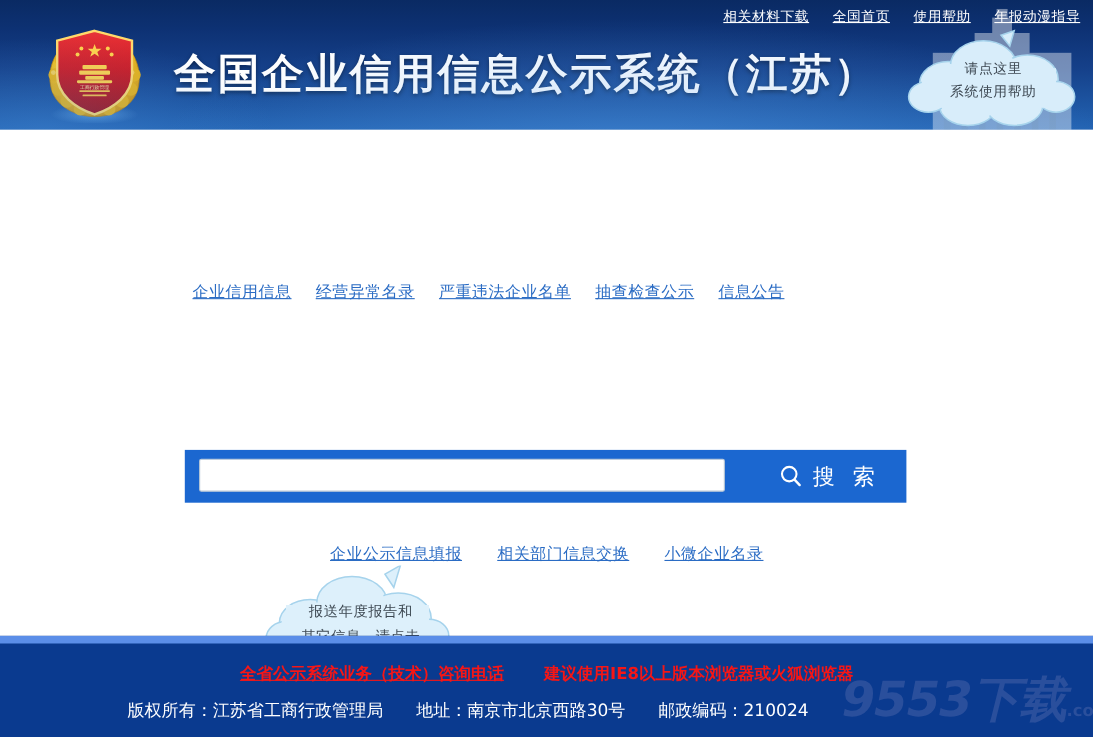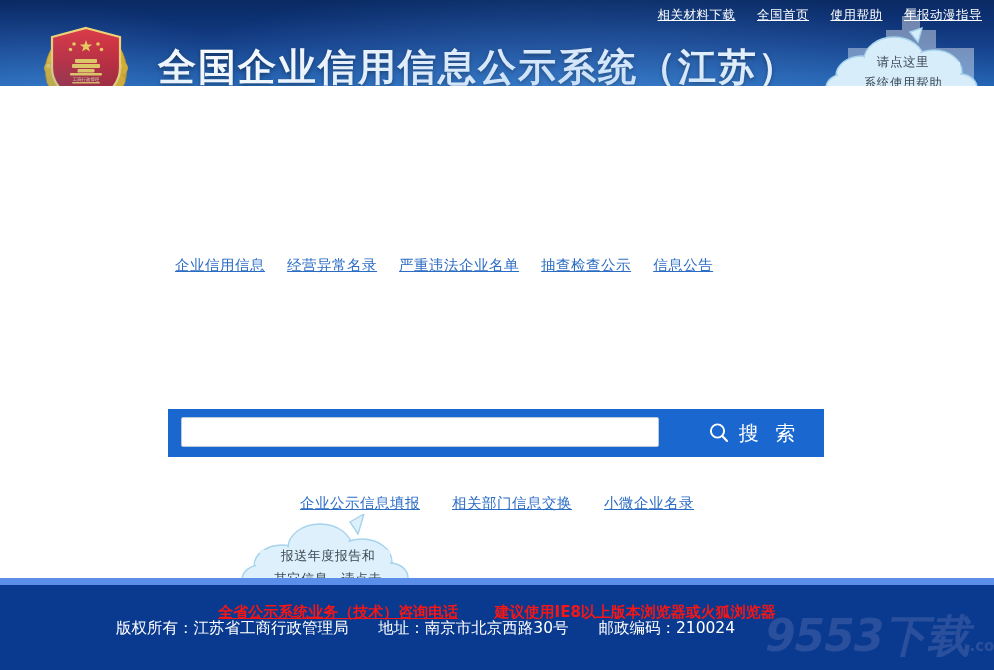--- a/index.html
+++ b/index.html
@@ -13,21 +13,21 @@
     background: #ffffff;
     font-family: "Liberation Sans", "DejaVu Sans", sans-serif;
     position: relative;
   }
 
   
   .header {
     position: absolute;
     left: 0; top: 0;
     width: 994px;
-    height: 86px;
+    height: 118px;
     background:
       linear-gradient(to bottom,
         #0a2a63 0%,
         #0d3173 22%,
         #154089 52%,
         #1d55a2 80%,
         #2465b4 100%);
     overflow: hidden;
   }
   
@@ -249,21 +249,21 @@
     font-family: "DejaVu Sans", "Liberation Sans", sans-serif;
   }
   .footer-row1 a {
     color: #f51616;
     text-decoration: underline;
   }
   .footer-row1 .sep { display: inline-block; width: 26px; }
   .footer-row2 {
     position: absolute;
     left: 0;
-    top: 40px;
+    top: 58px;
     width: 851px;
     text-align: center;
     white-space: nowrap;
     font-size: 15.5px;
     color: #ffffff;
     font-family: "DejaVu Sans", "Liberation Sans", sans-serif;
   }
   .footer-row2 .sep { display: inline-block; width: 20px; }
 
   .watermark {

